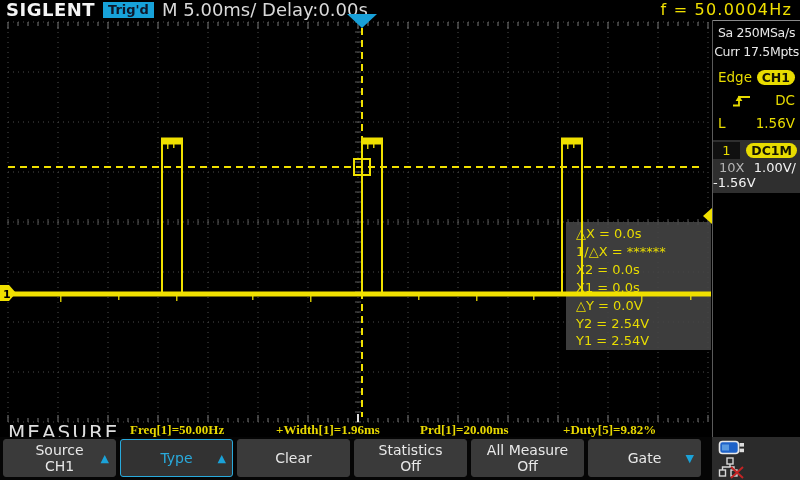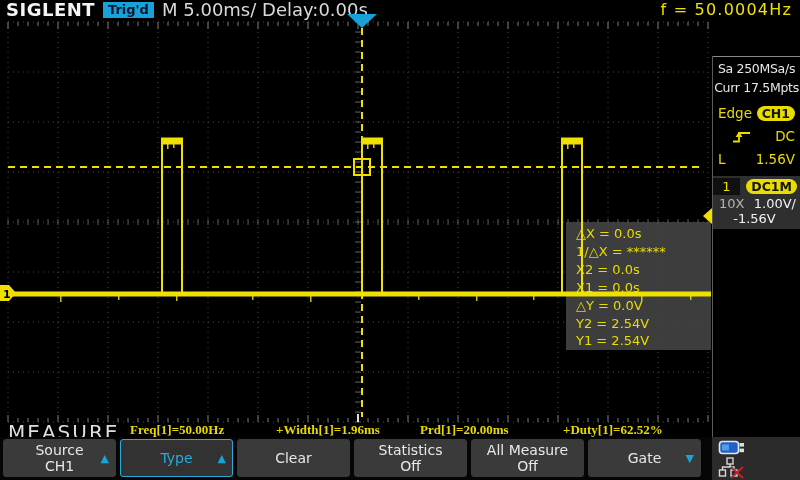--- a/index.html
+++ b/index.html
@@ -19,36 +19,36 @@
   #grid-svg{z-index:1;}
   #overlay-svg{z-index:6;}
 
   
   .cursor-box{position:absolute;left:566px;top:222px;width:145px;height:128px;z-index:2;
               background:rgba(70,70,70,0.88);color:#e8dc00;font-size:13px;line-height:17.9px;
               padding:3px 0 0 10px;box-sizing:border-box;}
 
   
   .sidebar{position:absolute;left:712px;top:20px;width:88px;height:417px;background:#000;
-           border-left:1px solid #5a5a5a;box-sizing:border-box;z-index:3;margin-top:36px;}
+           border-left:1px solid #5a5a5a;box-sizing:border-box;z-index:3;}
   .acq-panel{position:absolute;left:0;top:0;width:87px;border-top:1px solid #8a8a8a;
              color:#e8e8e8;font-size:12.5px;letter-spacing:-0.3px;text-align:center;line-height:19px;padding-top:2px;}
   .trig-panel{position:absolute;left:0;top:46px;width:87px;color:#e8dc00;font-size:13.5px;}
   .trig-row{position:relative;height:22px;padding:0 5px;display:flex;align-items:center;justify-content:space-between;}
   .ch1-badge{background:#e8dc00;color:#151500;font-weight:bold;border-radius:8px;padding:0 5px;
              height:15px;line-height:15px;font-size:12.5px;}
   .chan-panel{position:absolute;left:0;top:120px;width:87px;height:53px;background:#2f2f2f;font-size:13px;}
   .chan-row1{display:flex;justify-content:space-between;align-items:center;padding:2px 3px 0 0;}
   .ch-num-tab{display:inline-block;width:27px;text-align:center;background:#101010;color:#e8dc00;
               height:17px;line-height:17px;font-size:13px;}
   .dc1m-badge{background:#e8dc00;color:#151500;font-weight:bold;border-radius:8px;padding:0 5px;
               height:15px;line-height:15px;font-size:12.5px;}
   .chan-row2{display:flex;justify-content:space-between;padding:1px 4px 0 6px;}
   .probe{color:#b4b4b4;} .scale{color:#f2f2f2;}
-  .chan-row3{text-align:center;padding:0 4px 0 0;color:#f2f2f2;}
+  .chan-row3{text-align:left;padding:0 4px 0 0;color:#f2f2f2;}
 
   
   .measure-row{position:absolute;left:0;top:419px;width:800px;height:18px;z-index:3;}
   .measure-title{position:absolute;left:8px;top:1px;color:#dedede;font-size:20px;letter-spacing:2px;}
   .m-item{position:absolute;top:3px;color:#e8d800;font-size:13px;font-weight:600;font-family:Liberation Serif, serif;}
   .m0{left:130px}.m1{left:276px}.m2{left:420px}.m3{left:563px}
 
   
   .menu-bar{position:absolute;left:0;top:437px;width:800px;height:43px;background:#050505;z-index:3;}
   .menu-btn{position:absolute;top:2px;width:113px;height:38px;background:#3a3a3a;border:1px solid #3a3a3a;
@@ -401,21 +401,21 @@
         <span>-1.56V</span>
       </div>
     </div>
   </div>
 
   <div class="measure-row">
     <span class="measure-title">MEASURE</span>
     <span class="m-item m0">Freq[1]=50.00Hz</span>
     <span class="m-item m1">+Width[1]=1.96ms</span>
     <span class="m-item m2">Prd[1]=20.00ms</span>
-    <span class="m-item m3">+Duty[1]=62.52%</span>
+    <span class="m-item m3">+Duty[5]=9.82%</span>
   </div>
 
   <div class="menu-bar">
     <div class="menu-btn b0">
       <span>Source</span>
       <span>CH1</span>
       <span class="arrow arrow-up"></span>
     </div>
     <div class="menu-btn b1 selected">
       <span>Type</span>

